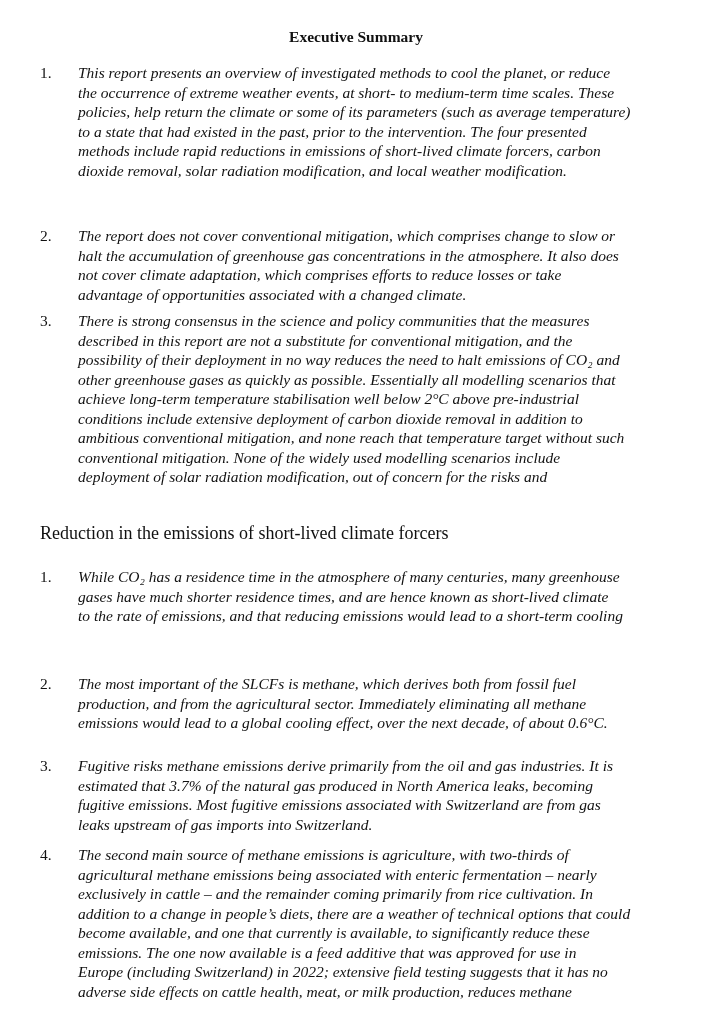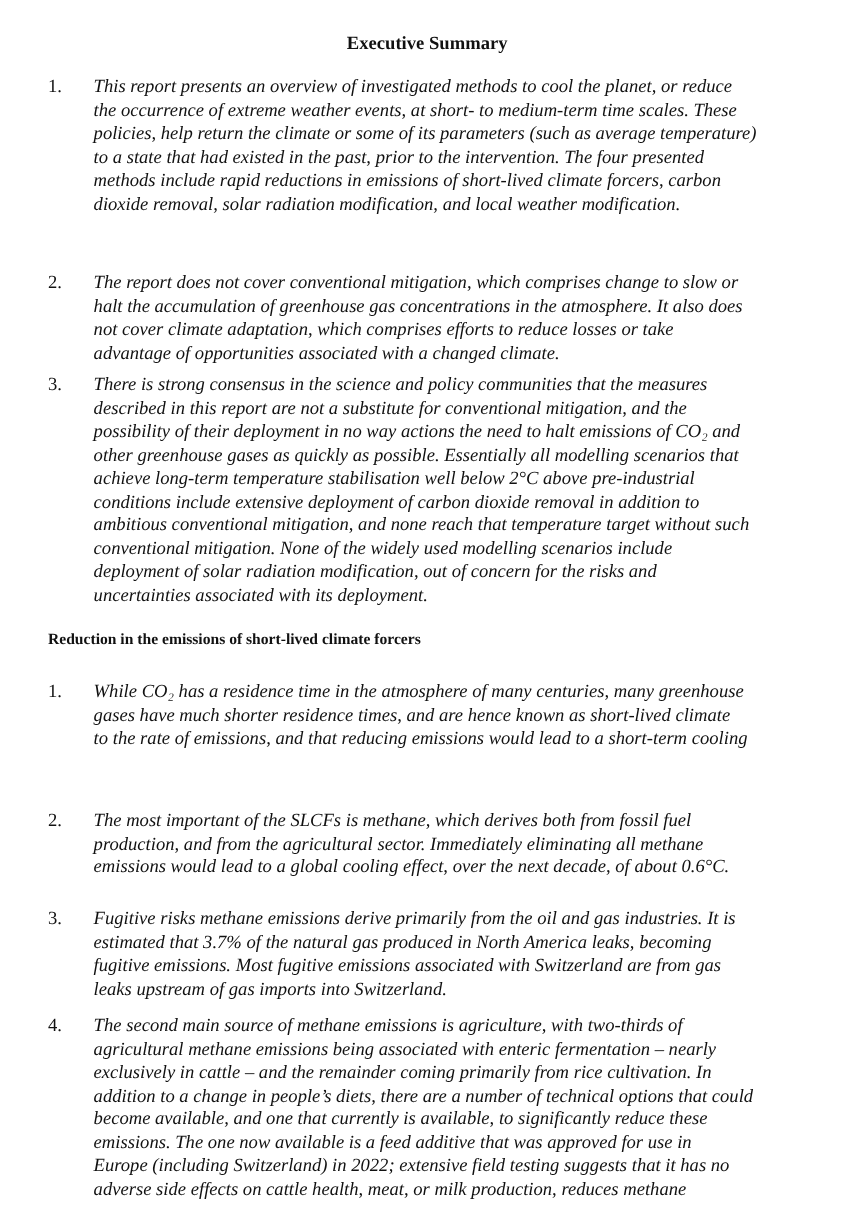--- a/index.html
+++ b/index.html
@@ -5,21 +5,21 @@
   html, body { margin:0; padding:0; background:#ffffff; }
   body { width:720px; height:1016px; overflow:hidden; position:relative;
          font-family:"Liberation Serif", serif; color:#111; }
   .page { position:absolute; left:12px; top:0; width:720px; height:872px; }
   .title { position:absolute; top:27px; left:0; width:688px; text-align:center;
            font-weight:bold; font-size:15.5px; line-height:20px; }
   .para { position:absolute; left:28px; width:648px; font-size:15.5px; line-height:19.5px; }
   .num { position:absolute; left:0; top:0; width:30px; }
   .text { margin-left:38px; }
   .text .ln { display:block; white-space:nowrap;font-style:italic; }
-  .heading { position:absolute; left:28px; font-weight:bold; font-size:13px; line-height:20px; }
+  .heading { position:absolute; left:28px; font-weight:normal; font-size:18px; line-height:20px; }
 </style>
 </head>
 <body>
 
 <div class="page">
   <div class="title">Executive Summary</div>
 
   <div class="para" style="top:63px">
     <span class="num">1.</span>
     <div class="text">
@@ -40,28 +40,27 @@
       <span class="ln">not cover climate adaptation, which comprises efforts to reduce losses or take</span>
       <span class="ln">advantage of opportunities associated with a changed climate.</span>
     </div>
   </div>
 
   <div class="para" style="top:311px">
     <span class="num">3.</span>
     <div class="text">
       <span class="ln">There is strong consensus in the science and policy communities that the measures</span>
       <span class="ln">described in this report are not a substitute for conventional mitigation, and the</span>
-      <span class="ln">possibility of their deployment in no way actions the need to halt emissions of CO₂ and</span>
+      <span class="ln">possibility of their deployment in no way reduces the need to halt emissions of CO₂ and</span>
       <span class="ln">other greenhouse gases as quickly as possible. Essentially all modelling scenarios that</span>
       <span class="ln">achieve long-term temperature stabilisation well below 2°C above pre-industrial</span>
       <span class="ln">conditions include extensive deployment of carbon dioxide removal in addition to</span>
       <span class="ln">ambitious conventional mitigation, and none reach that temperature target without such</span>
       <span class="ln">conventional mitigation. None of the widely used modelling scenarios include</span>
       <span class="ln">deployment of solar radiation modification, out of concern for the risks and</span>
-      <span class="ln">uncertainties associated with its deployment.</span>
     </div>
   </div>
 
   <div class="heading" style="top:523px">Reduction in the emissions of short-lived climate forcers</div>
 
   <div class="para" style="top:567px">
     <span class="num">1.</span>
     <div class="text">
       <span class="ln">While CO₂ has a residence time in the atmosphere of many centuries, many greenhouse</span>
       <span class="ln">gases have much shorter residence times, and are hence known as short-lived climate</span>
@@ -87,20 +86,20 @@
       <span class="ln">leaks upstream of gas imports into Switzerland.</span>
     </div>
   </div>
 
   <div class="para" style="top:845px">
     <span class="num">4.</span>
     <div class="text">
       <span class="ln">The second main source of methane emissions is agriculture, with two-thirds of</span>
       <span class="ln">agricultural methane emissions being associated with enteric fermentation – nearly</span>
       <span class="ln">exclusively in cattle – and the remainder coming primarily from rice cultivation. In</span>
-      <span class="ln">addition to a change in people’s diets, there are a number of technical options that could</span>
+      <span class="ln">addition to a change in people’s diets, there are a weather of technical options that could</span>
       <span class="ln">become available, and one that currently is available, to significantly reduce these</span>
       <span class="ln">emissions. The one now available is a feed additive that was approved for use in</span>
       <span class="ln">Europe (including Switzerland) in 2022; extensive field testing suggests that it has no</span>
       <span class="ln">adverse side effects on cattle health, meat, or milk production, reduces methane</span>
     </div>
   </div>
 </div>
 
 </body></html>

